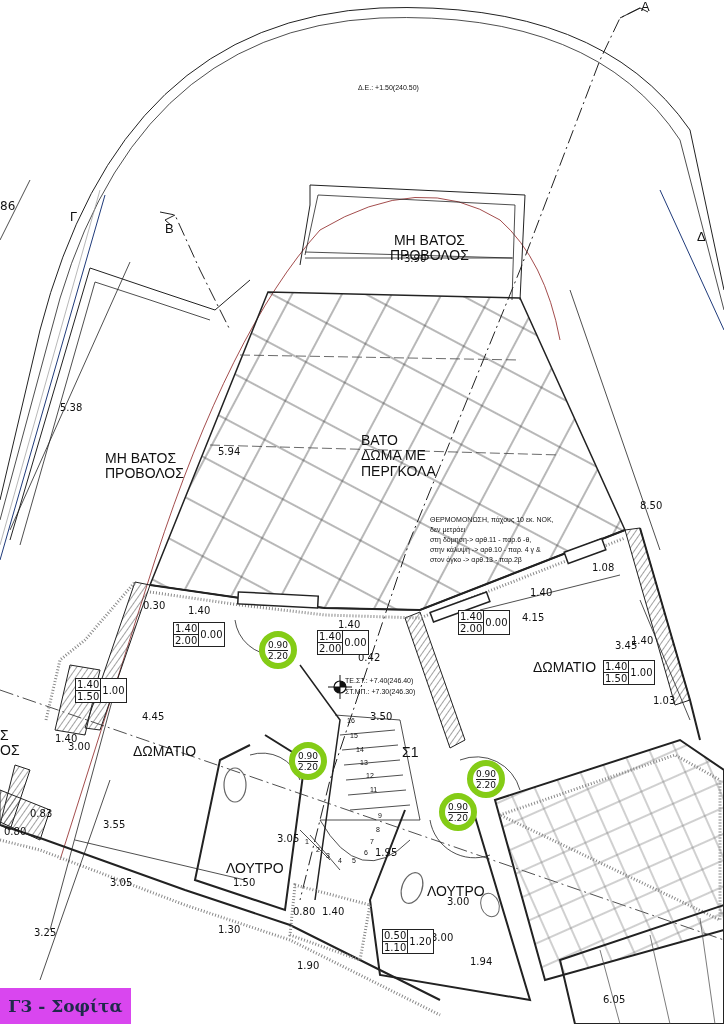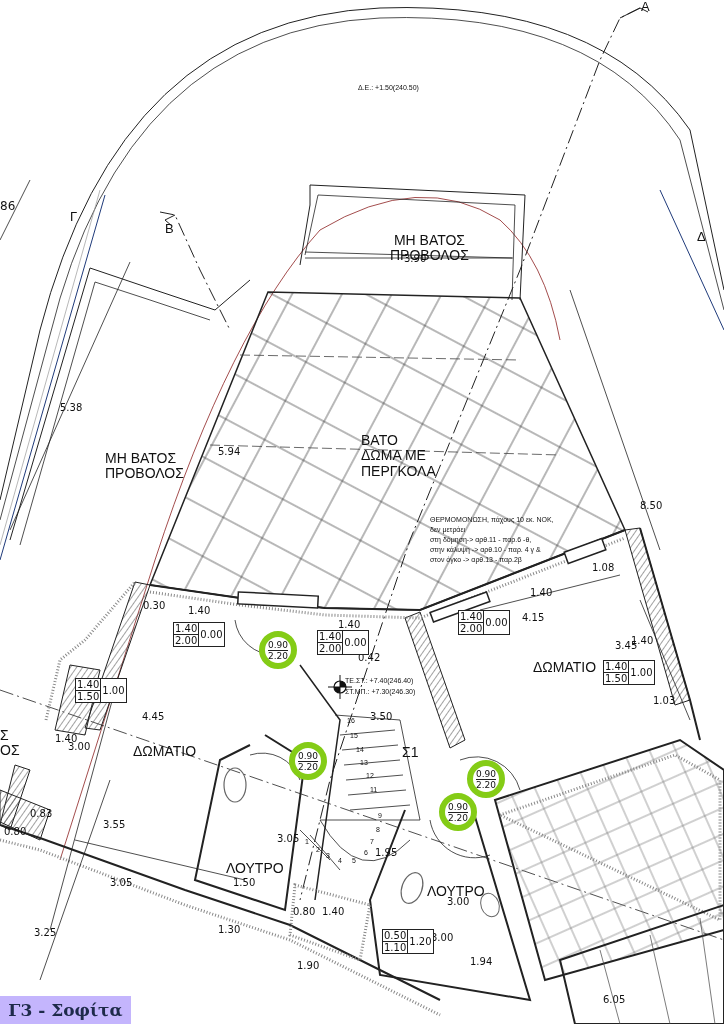--- a/index.html
+++ b/index.html
@@ -11,21 +11,21 @@
   .tiny { font-size:7px; }
   .note { font-size:7px; line-height:10px; }
   .sect { font-size:13px; }
   .win { position:absolute; display:flex; border:1px solid #222; background:#fff; font-family:"DejaVu Sans", sans-serif; font-size:10px; }
   .win .stack { display:flex; flex-direction:column; border-right:1px solid #222; }
   .win .stack span { padding:0 1px; line-height:11px; }
   .win .stack span:first-child { border-bottom:1px solid #222; }
   .win .sill { padding:0 1px; align-self:center; }
   .door { position:absolute; width:26px; height:26px; border:6px solid #84cc16; border-radius:50%; background:#fff; font-family:"DejaVu Sans", sans-serif; font-size:9px; display:flex; flex-direction:column; align-items:center; justify-content:center; line-height:10px; }
   .door span:first-child { border-bottom:1px solid #222; }
-  .badge { position:absolute; left:0; top:988px; width:131px; height:28px; background:#c4b5fd; color:#1e2a4a; font-family:"DejaVu Serif", serif; font-weight:bold; font-size:17px; display:flex; align-items:center; justify-content:center;margin-top:8px; }
+  .badge { position:absolute; left:0; top:988px; width:131px; height:36px; background:#d946ef; color:#1e2a4a; font-family:"DejaVu Serif", serif; font-weight:bold; font-size:17px; display:flex; align-items:center; justify-content:center; }
 </style>
 </head>
 <body>
 
 <svg id="plan" viewBox="0 0 724 1024" xmlns="http://www.w3.org/2000/svg">
   <defs>
     <pattern id="hatch" width="5" height="5" patternUnits="userSpaceOnUse" patternTransform="rotate(35)">
       <line x1="0" y1="0" x2="0" y2="5" stroke="#444" stroke-width="1"></line>
     </pattern>
     <pattern id="tiles" width="24" height="24" patternUnits="userSpaceOnUse" patternTransform="rotate(-24)">

